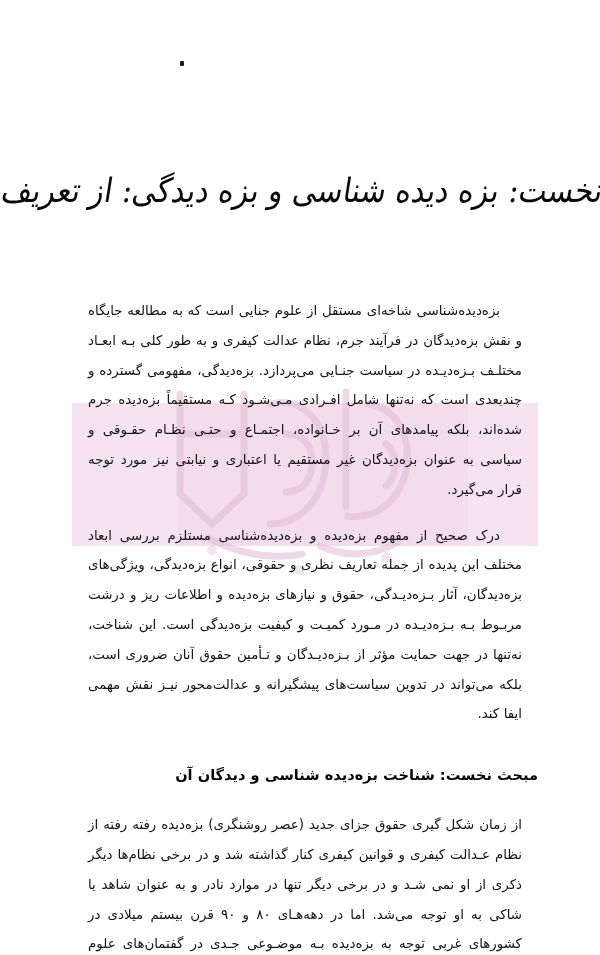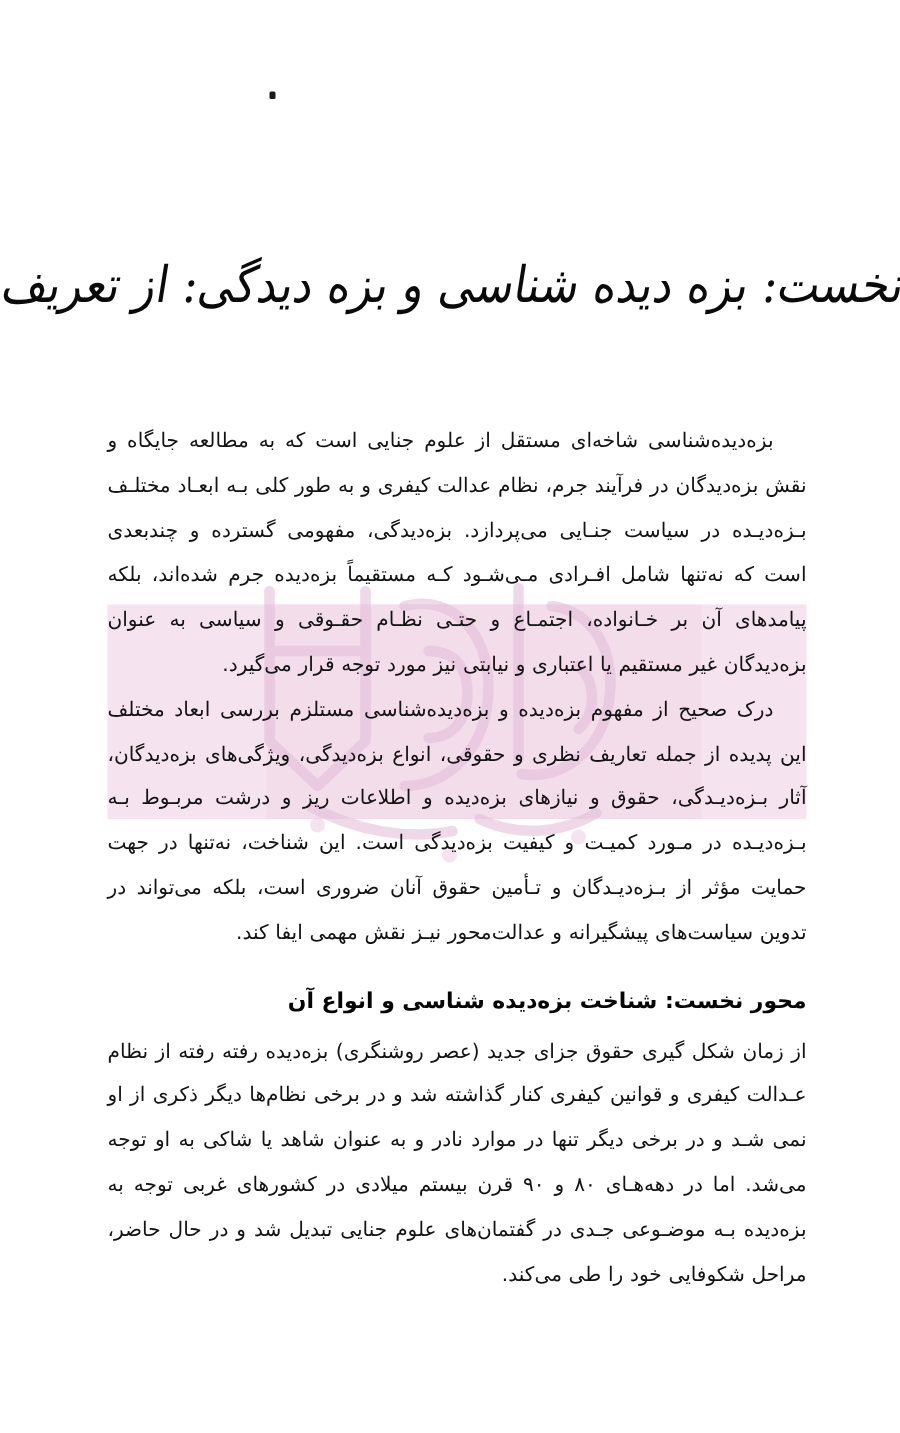--- a/index.html
+++ b/index.html
@@ -94,21 +94,21 @@
     left: 72px;
     top: 280px;
     width: 466px;
     z-index: 2;
     direction: rtl;
     text-align: justify;
     text-align-last: right;
   }
 
   p.body-text {
-    margin: 0;
+    margin: 16px;
     font-family: "DejaVu Sans", "Liberation Sans", sans-serif;
     font-size: 13.4px;
     line-height: 29.8px;
     color: #131313;
     text-align: justify;
     text-align-last: right;
     text-indent: 22px;
     word-spacing: 0.2px;
   }
   p.body-text.no-indent { text-indent: 0; }
@@ -162,19 +162,19 @@
     </svg>
   </div>
 
   <div class="content">
 
     <p class="body-text">بزه‌دیده‌شناسی شاخه‌ای مستقل از علوم جنایی است که به مطالعه جایگاه و نقش بزه‌دیدگان در فرآیند جرم، نظام عدالت کیفری و به طور کلی بـه ابعـاد مختلـف بـزه‌دیـده در سیاست جنـایی می‌پردازد. بزه‌دیدگی، مفهومی گسترده و چندبعدی است که نه‌تنها شامل افـرادی مـی‌شـود کـه مستقیماً بزه‌دیده جرم شده‌اند، بلکه پیامدهای آن بر خـانواده، اجتمـاع و حتـی نظـام حقـوقی و سیاسی به عنوان بزه‌دیدگان غیر مستقیم یا اعتباری و نیابتی نیز مورد توجه قرار می‌گیرد.</p>
 
     <p class="body-text">درک صحیح از مفهوم بزه‌دیده و بزه‌دیده‌شناسی مستلزم بررسی ابعاد مختلف این پدیده از جمله تعاریف نظری و حقوقی، انواع بزه‌دیدگی، ویژگی‌های بزه‌دیدگان، آثار بـزه‌دیـدگی، حقوق و نیازهای بزه‌دیده و اطلاعات ریز و درشت مربـوط بـه بـزه‌دیـده در مـورد کمیـت و کیفیت بزه‌دیدگی است. این شناخت، نه‌تنها در جهت حمایت مؤثر از بـزه‌دیـدگان و تـأمین حقوق آنان ضروری است، بلکه می‌تواند در تدوین سیاست‌های پیشگیرانه و عدالت‌محور نیـز نقش مهمی ایفا کند.</p>
 
 
-    <h2 class="section-heading">محور نخست: شناخت بزه‌دیده شناسی و انواع آن</h2>
+    <h2 class="section-heading">مبحث نخست: شناخت بزه‌دیده شناسی و دیدگان آن</h2>
 
     <p class="body-text no-indent">از زمان شکل گیری حقوق جزای جدید (عصر روشنگری) بزه‌دیده رفته رفته از نظام عـدالت کیفری و قوانین کیفری کنار گذاشته شد و در برخی نظام‌ها دیگر ذکری از او نمی شـد و در برخی دیگر تنها در موارد نادر و به عنوان شاهد یا شاکی به او توجه می‌شد. اما در دهه‌هـای ۸۰ و ۹۰ قرن بیستم میلادی در کشورهای غربی توجه به بزه‌دیده بـه موضـوعی جـدی در گفتمان‌های علوم جنایی تبدیل شد و در حال حاضر، مراحل شکوفایی خود را طی می‌کند.</p>
 
   </div>
 
 </div>
 
 </body></html>

